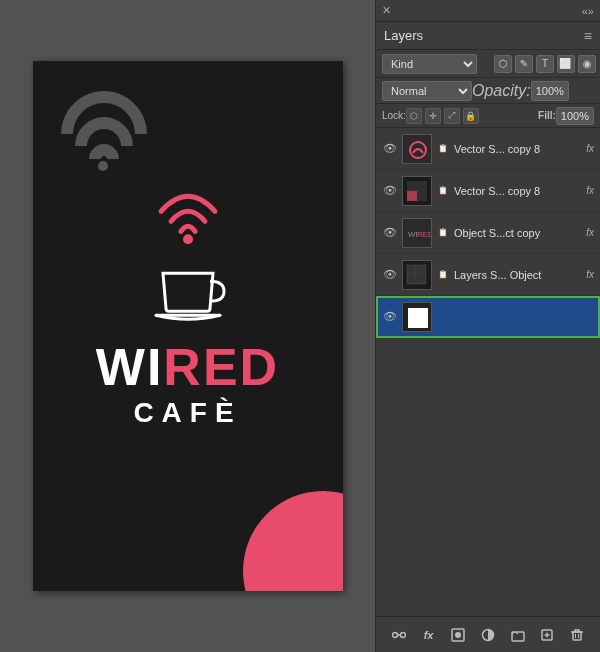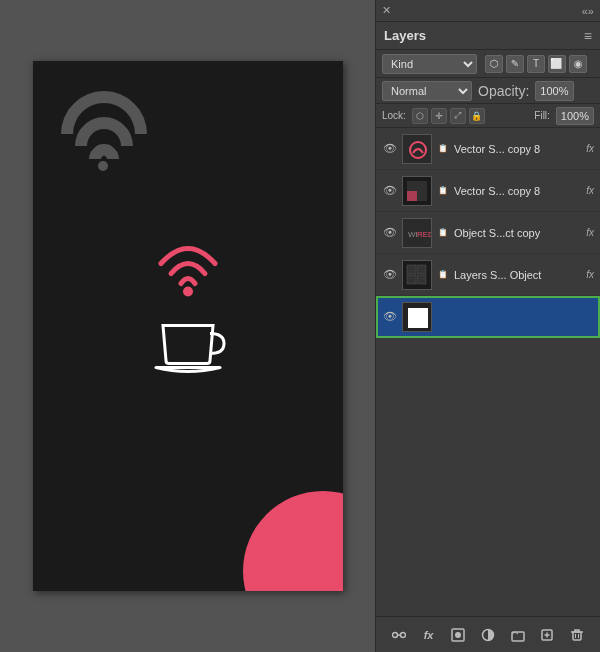--- a/index.html
+++ b/index.html
@@ -191,38 +191,38 @@
       background: #3c3c3c;
       display: flex;
       align-items: center;
       justify-content: space-between;
       padding: 0 8px;
       border-bottom: 1px solid #2a2a2a;
     }
 
     .layers-title {
       font-size: 13px;
-      font-weight: bold;
+      font-weight: normal;
       color: #ddd;
     }
 
     .layers-menu-icon {
       font-size: 14px;
       color: #aaa;
       cursor: pointer;
     }
 
     
     .filter-row {
       height: 28px;
       background: #3a3a3a;
       display: flex;
       align-items: center;
       padding: 0 6px;
-      gap: 8px;
+      gap: 17px;
       border-bottom: 1px solid #2a2a2a;
     }
 
     .filter-dropdown {
       background: #555;
       border: 1px solid #666;
       color: #ddd;
       font-size: 11px;
       padding: 1px 4px;
       border-radius: 2px;
@@ -250,39 +250,40 @@
       cursor: pointer;
     }
 
     
     .blend-row {
       height: 26px;
       background: #3a3a3a;
       display: flex;
       align-items: center;
       padding: 0 6px;
-      gap: 6px;
+      gap: 0;
       border-bottom: 1px solid #2a2a2a;
     }
 
     .blend-dropdown {
       background: #555;
       border: 1px solid #666;
       color: #ddd;
       font-size: 11px;
       padding: 1px 4px;
       border-radius: 2px;
       height: 20px;
       width: 90px;
       cursor: pointer;
     }
 
     .opacity-label {
-      font-size: 14px;
+      font-size: 16px;
       color: #bbb;
+      font-style: italic;
     }
 
     .opacity-value {
       font-size: 11px;
       color: #ddd;
       background: #555;
       border: 1px solid #666;
       border-radius: 2px;
       padding: 1px 4px;
       height: 20px;
@@ -290,21 +291,20 @@
       align-items: center;
     }
 
     
     .lock-row {
       height: 24px;
       background: #3a3a3a;
       display: flex;
       align-items: center;
       padding: 0 6px;
-      gap: 6px;
       border-bottom: 1px solid #2a2a2a;
     }
 
     .lock-label {
       font-size: 10px;
       color: #bbb;
     }
 
     .lock-icons {
       display: flex;
@@ -322,20 +322,21 @@
       cursor: pointer;
       background: #4a4a4a;
       border: 1px solid #5a5a5a;
       border-radius: 2px;
     }
 
     .fill-label {
       font-size: 10px;
       color: #bbb;
       margin-left: auto;
+      font-weight: bold;
     }
 
     .fill-value {
       font-size: 11px;
       color: #ddd;
       background: #555;
       border: 1px solid #666;
       border-radius: 2px;
       padding: 1px 4px;
       height: 18px;
@@ -487,20 +488,26 @@
 
           <path d="M15 20 L18 55 Q18 58 21 58 L59 58 Q62 58 62 55 L65 20 Z" stroke="white" stroke-width="3" fill="none"></path>
 
           <path d="M62 28 Q76 28 76 38 Q76 48 62 48" stroke="white" stroke-width="3" fill="none"></path>
 
           <line x1="8" y1="62" x2="72" y2="62" stroke="white" stroke-width="3" stroke-linecap="round"></line>
           <path d="M8 62 Q40 70 72 62" stroke="white" stroke-width="3" fill="none"></path>
         </svg>
       </div>
 
+      <div class="brand-text">
+        <div class="wired-line">
+          <span>WI</span><span class="red">RED</span>
+        </div>
+        <div class="cafe-line">CAFÈ</div>
+      </div>
     </div>
 
     <div class="bottom-deco"></div>
   </div>
 </div>
 
 <div class="panels">
 
   <div class="panel-topbar">
     <span class="topbar-close">✕</span>

